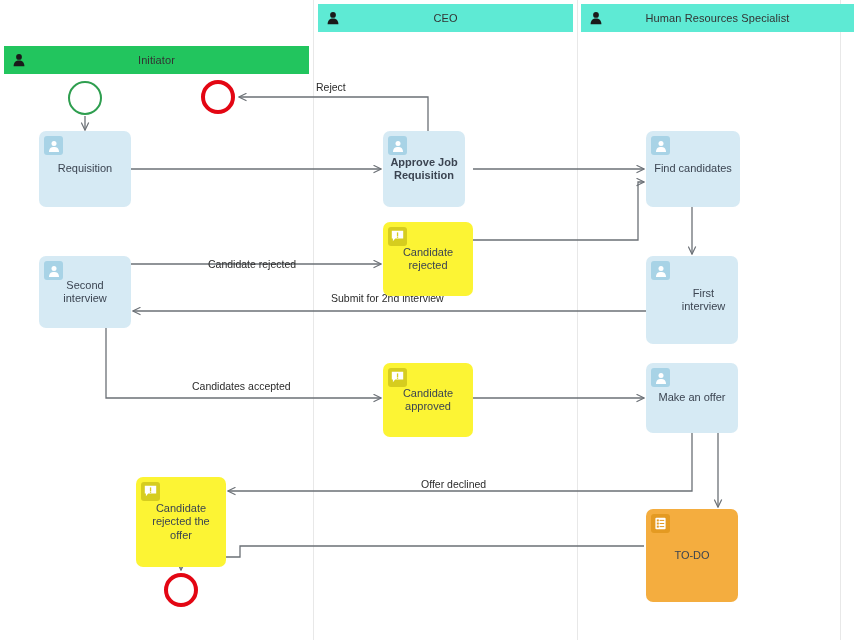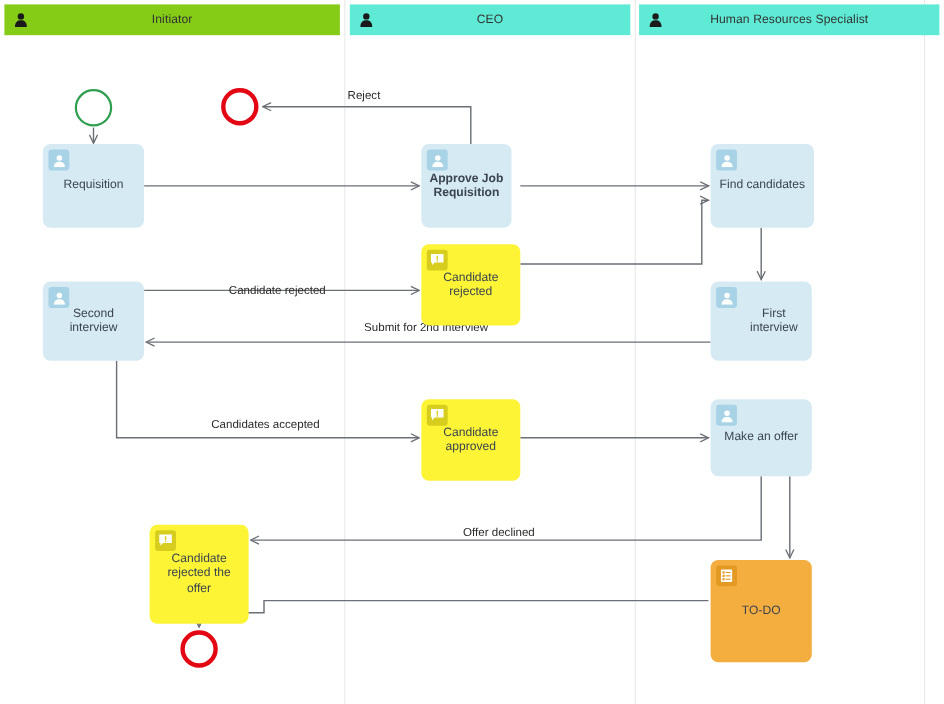--- a/index.html
+++ b/index.html
@@ -6,21 +6,21 @@
   body{width:858px;height:640px;position:relative;overflow:hidden;
        font-family:"Liberation Sans","DejaVu Sans",sans-serif;}
 
   #canvas{position:absolute;left:0;top:0;width:858px;height:640px;}
   .lane-divider{position:absolute;top:0;bottom:0;width:1px;background:#e8e8e8;}
   .lane-head{position:absolute;top:4px;height:28px;box-sizing:border-box;
              display:flex;align-items:center;justify-content:center;}
   .lane-head .lbl{font-size:11px;color:#333;letter-spacing:.1px;}
   .lane-head .personicon{position:absolute;left:9px;top:50%;transform:translateY(-50%);
              width:12px;height:13px;}
-  .lane-head.green{background:#84cc16;}
+  .lane-head.green{background:#22c55e;margin-top:42px;}
   .lane-head.grey{background:#5eead4;}
 
   
   #wires{position:absolute;left:0;top:0;width:858px;height:640px;pointer-events:none;}
 
   
   .evt{position:absolute;border-radius:50%;box-sizing:border-box;background:#ffffff;}
   .evt.start{border:2px solid #2e9e4f;}
   .evt.end{border:4px solid #e30613;}
 
@@ -167,21 +167,21 @@
   <div class="task blue" style="left:646px;top:131px;width:94px;height:76px;align-items:center;">
     <span class="badge user">
       <svg width="12" height="12" viewBox="0 0 12 12">
         <circle cx="6" cy="3.6" r="2.5" fill="#ffffff"></circle>
         <path d="M1 12 C1 8.3 3.2 7 6 7 C8.8 7 11 8.3 11 12 Z" fill="#ffffff"></path>
       </svg>
     </span>
     <span class="tlabel">Find candidates</span>
   </div>
 
-  <div class="task blue" style="left:646px;top:256px;width:92px;height:72px;padding-left:23px;">
+  <div class="task blue" style="left:646px;top:256px;width:92px;height:88px;padding-left:23px;">
     <span class="badge user">
       <svg width="12" height="12" viewBox="0 0 12 12">
         <circle cx="6" cy="3.6" r="2.5" fill="#ffffff"></circle>
         <path d="M1 12 C1 8.3 3.2 7 6 7 C8.8 7 11 8.3 11 12 Z" fill="#ffffff"></path>
       </svg>
     </span>
     <span class="tlabel">First interview</span>
   </div>
 
   <div class="task blue" style="left:39px;top:256px;width:92px;height:72px;">

